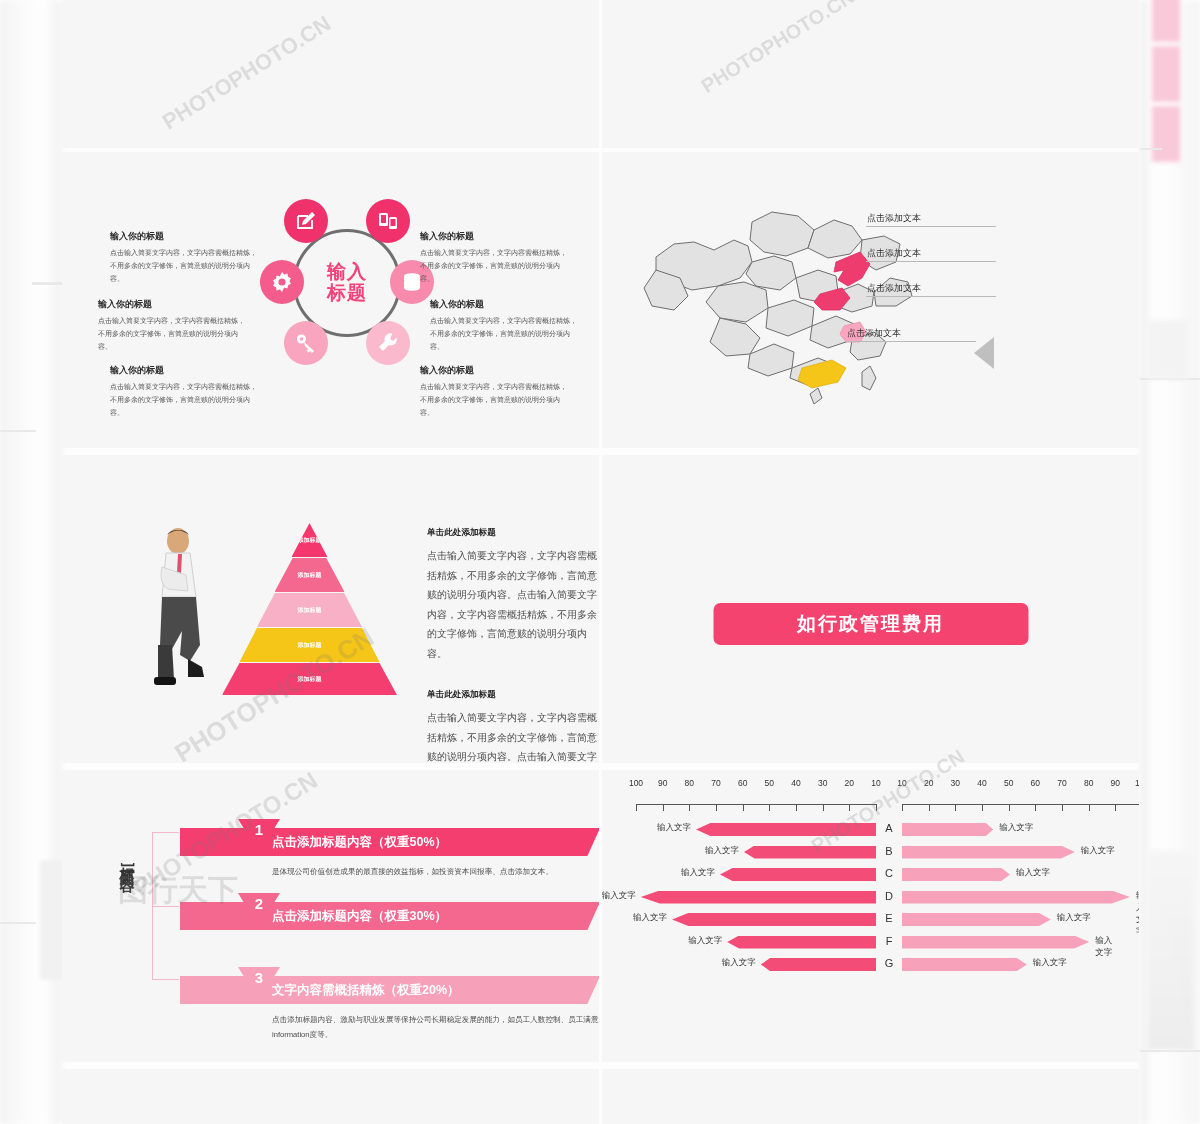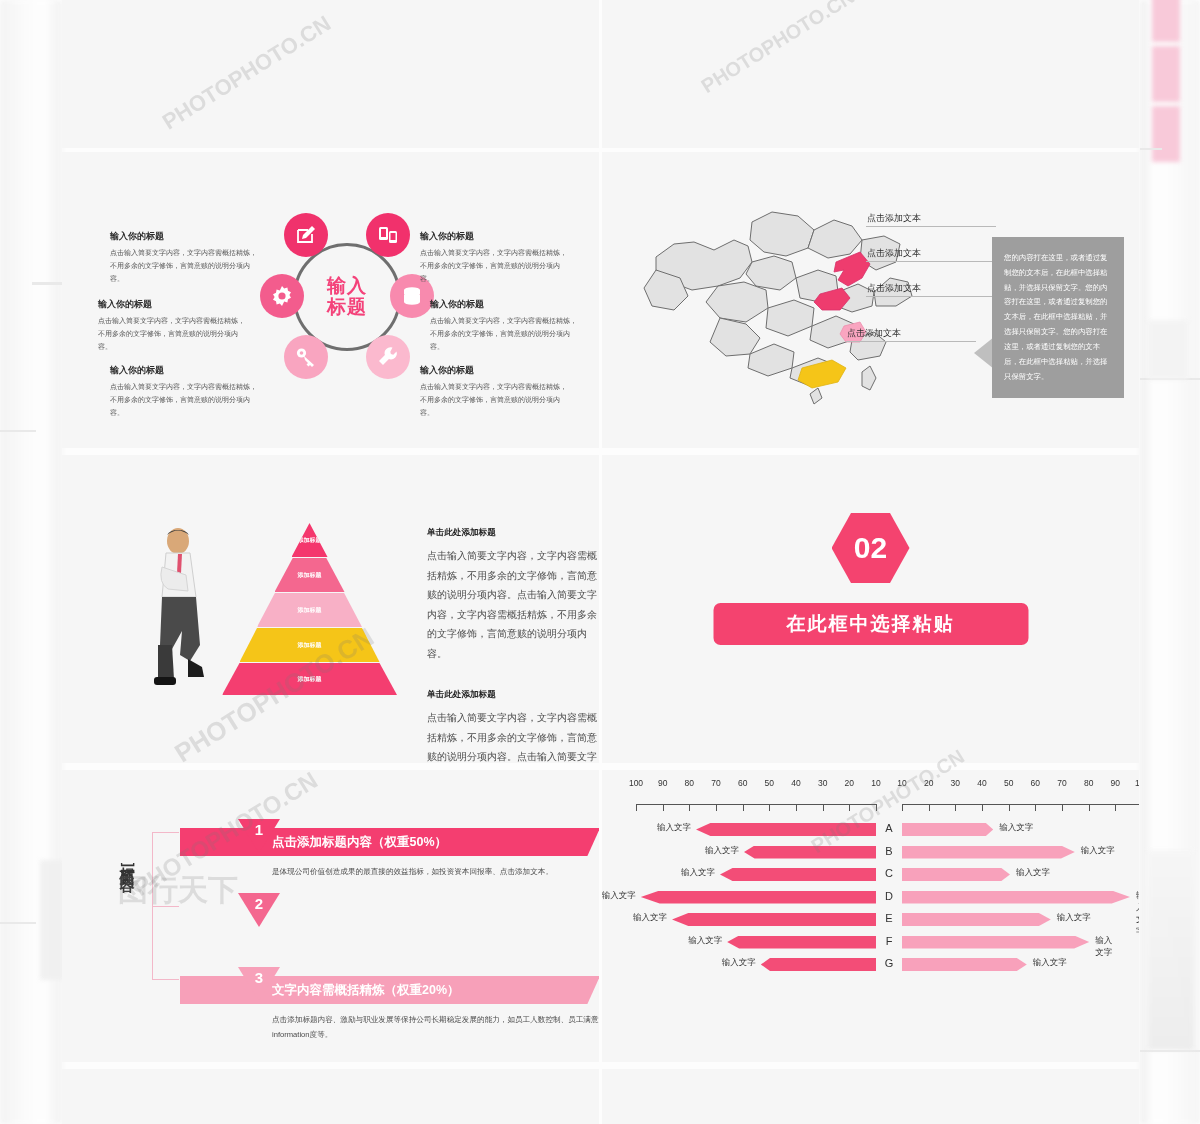--- a/index.html
+++ b/index.html
@@ -28,21 +28,21 @@
   .r1 { top: 152px;  height: 296px; }
   .r2 { top: 455px;  height: 308px; }
   .r3 { top: 770px;  height: 292px; }
   .r4 { top: 1069px; height: 120px; }
 
   
   .suit-man { position: absolute; left: 45px; top: 0; width: 105px; height: 130px; }
   .r0-list { position: absolute; left: 155px; top: 0; width: 370px; }
 
   
-  .circ-wrap { position: absolute; left: 205px; top: 65px; width: 160px; height: 160px; }
+  .circ-wrap { position: absolute; left: 205px; top: 51px; width: 160px; height: 160px; }
   .circ-ring { position: absolute; left: 26px; top: 26px; width: 108px; height: 108px;
                border: 3px solid #6f6f6f; border-radius: 50%; }
   .circ-center { position: absolute; left: 50%; top: 50%; transform: translate(-50%,-50%);
                  font-size: 19px; font-weight: bold; color: #f4427a; line-height: 1.08;
                  text-align: center; letter-spacing: 1px; }
   .node { position: absolute; width: 44px; height: 44px; border-radius: 50%;
           display: flex; align-items: center; justify-content: center; color: #fff; }
   .n1 { background: #f0326c; left: 17px;  top: -4px; }
   .n2 { background: #f1316c; left: 99px;  top: -4px; }
   .n3 { background: #f35c8d; left: -7px;  top: 57px; }
@@ -305,21 +305,20 @@
         <span>点击添加文本</span>
         <span class="co-line"></span>
       </div>
       <div class="co" style="margin-left:-20px; margin-top:32px;">
         <span>点击添加文本</span>
         <span class="co-line"></span>
       </div>
     </div>
 
     <div class="map-note-arrow"></div>
-    <div class="map-note">您的内容打在这里，或者通过复制您的文本后，在此框中选择粘贴，并选择只保留文字。您的内容打在这里，或者通过复制您的文本后，在此框中选择粘贴，并选择只保留文字。您的内容打在这里，或者通过复制您的文本后，在此框中选择粘贴，并选择只保留文字。</div>
   </div>
 
   <div class="slide c1 r2">
     <div class="biz-man">
       <svg width="60" height="165" viewBox="0 0 60 165">
         <ellipse cx="26" cy="14" rx="11" ry="13" fill="#d9a878"></ellipse>
         <path d="M15 8 q11-9 22 0 q-3-5 -11-5 q-8 0 -11 5z" fill="#3b3b3b"></path>
         <path d="M14 26 L38 26 L44 70 L10 70 Z" fill="#f2f2f2" stroke="#cfcfcf"></path>
         <path d="M26 27 L30 27 L29 46 L25 46 Z" fill="#e0516f"></path>
         <path d="M10 40 q-4 16 6 22 l20 2 L34 48 z" fill="#ececec" stroke="#d5d5d5"></path>
@@ -349,43 +348,43 @@
     <div class="pyr-txt">
       <h4>单击此处添加标题</h4>
       <p>点击输入简要文字内容，文字内容需概括精炼，不用多余的文字修饰，言简意赅的说明分项内容。点击输入简要文字内容，文字内容需概括精炼，不用多余的文字修饰，言简意赅的说明分项内容。</p>
       <div class="pyr-gap"></div>
       <h4>单击此处添加标题</h4>
       <p>点击输入简要文字内容，文字内容需概括精炼，不用多余的文字修饰，言简意赅的说明分项内容。点击输入简要文字内容，文字内容需概括精炼，不用多余的文字修饰，言简意赅的说明分项内容。</p>
     </div>
   </div>
 
   <div class="slide c2 r2">
-    <div class="hexwrap">
-      <div class="hex">02</div>
-    </div>
-    <div class="sec-bar">在此框中选择粘贴</div>
+    <div class="sec-bar">如行政管理费用</div>
   </div>
 
   <div class="slide c1 r3">
     <div class="vlabel">［标题内容］</div>
     <div class="tree">
       <span style="top:0;"></span>
         <span style="top:74px;"></span>
         <span style="top:147px;"></span>
     </div>
 
     <div class="bn-group" style="top:58px;">
       <div class="bn b1">
         <span>点击添加标题内容（权重50%）</span>
       </div>
       <div class="bn-num b1">1</div>
       <div class="bn-body">是体现公司价值创造成果的最直接的效益指标，如投资资本回报率、点击添加文本。</div>
     </div>
 
     <div class="bn-group" style="top:132px;">
+      <div class="bn b2">
+        <span>点击添加标题内容（权重30%）</span>
+      </div>
       <div class="bn-num b2">2</div>
     </div>
 
     <div class="bn-group" style="top:206px;">
       <div class="bn b3">
         <span>文字内容需概括精炼（权重20%）</span>
       </div>
       <div class="bn-num b3">3</div>
       <div class="bn-body">点击添加标题内容、激励与职业发展等保持公司长期稳定发展的能力，如员工人数控制、员工满意information度等。</div>
     </div>

